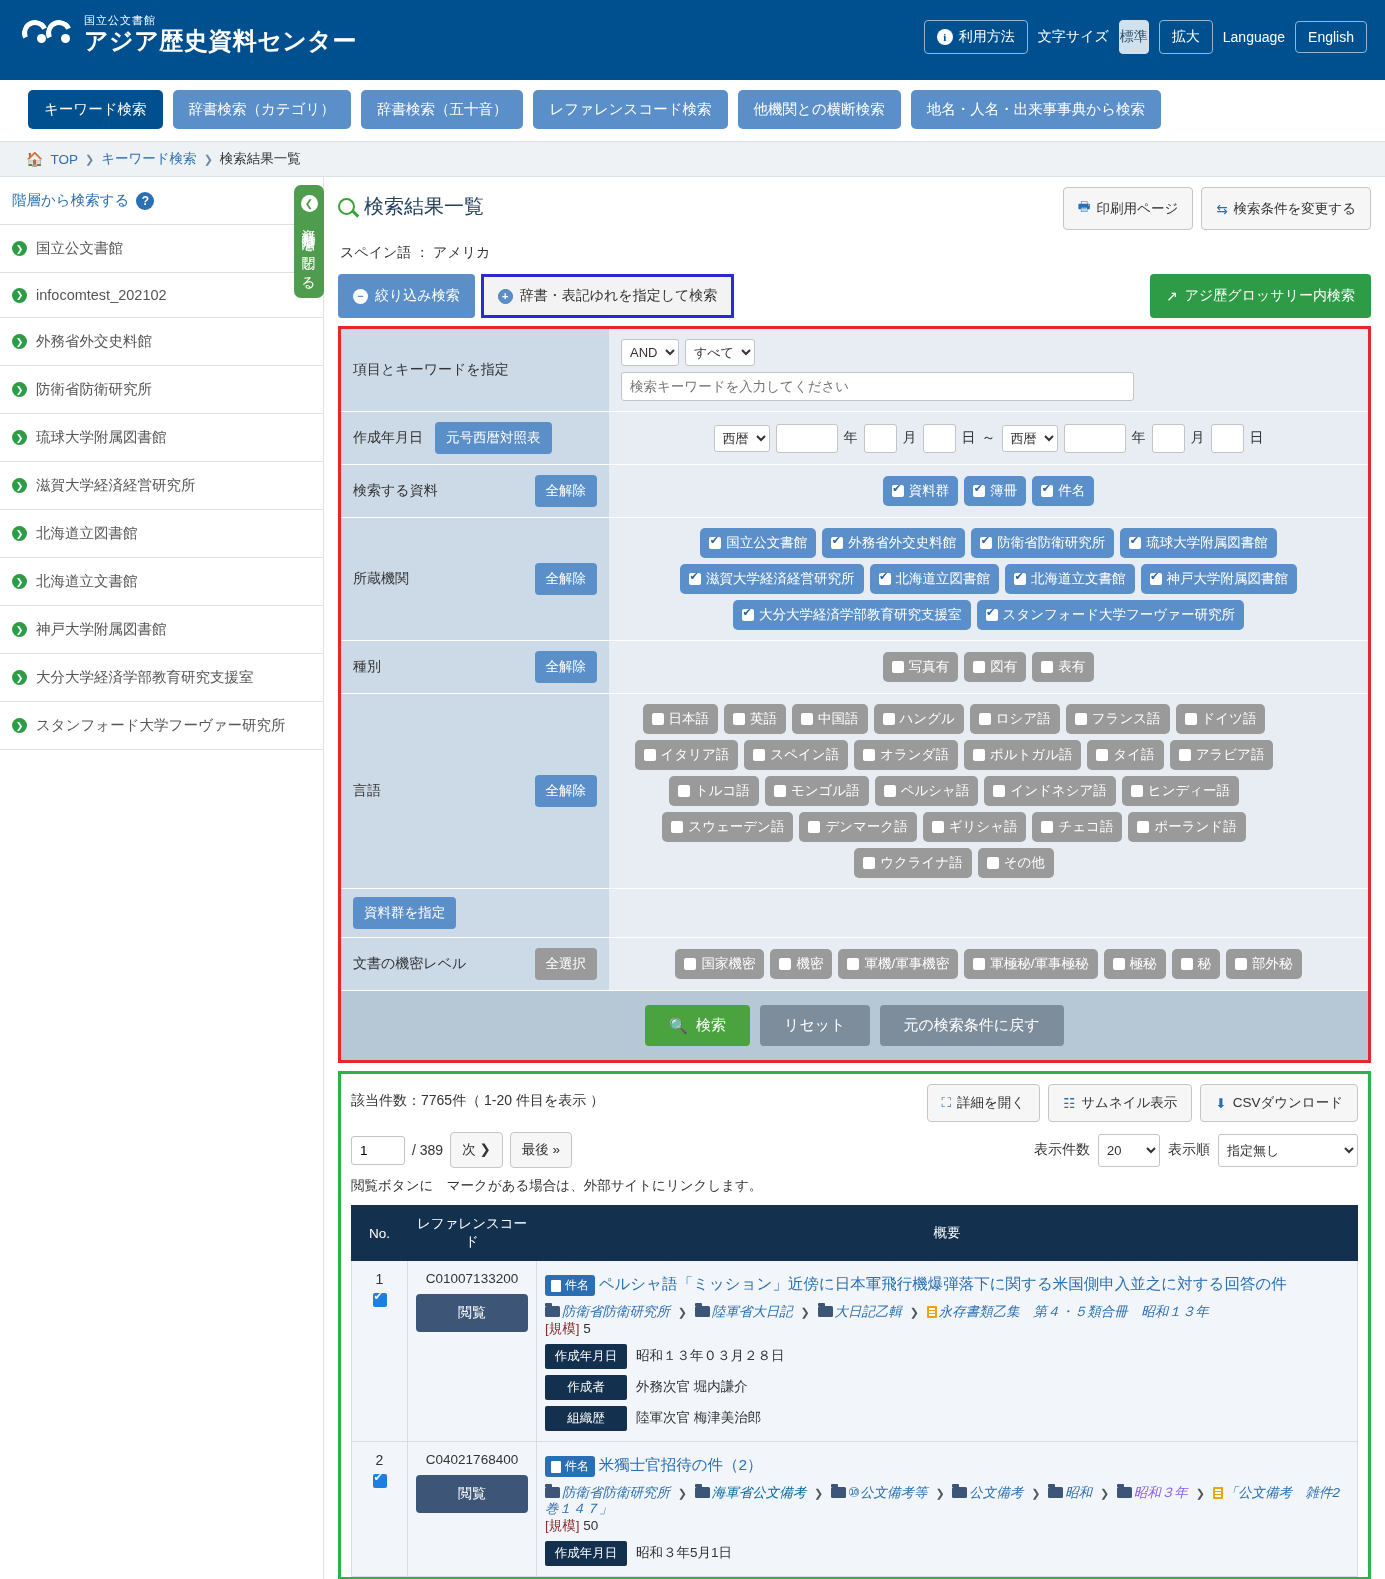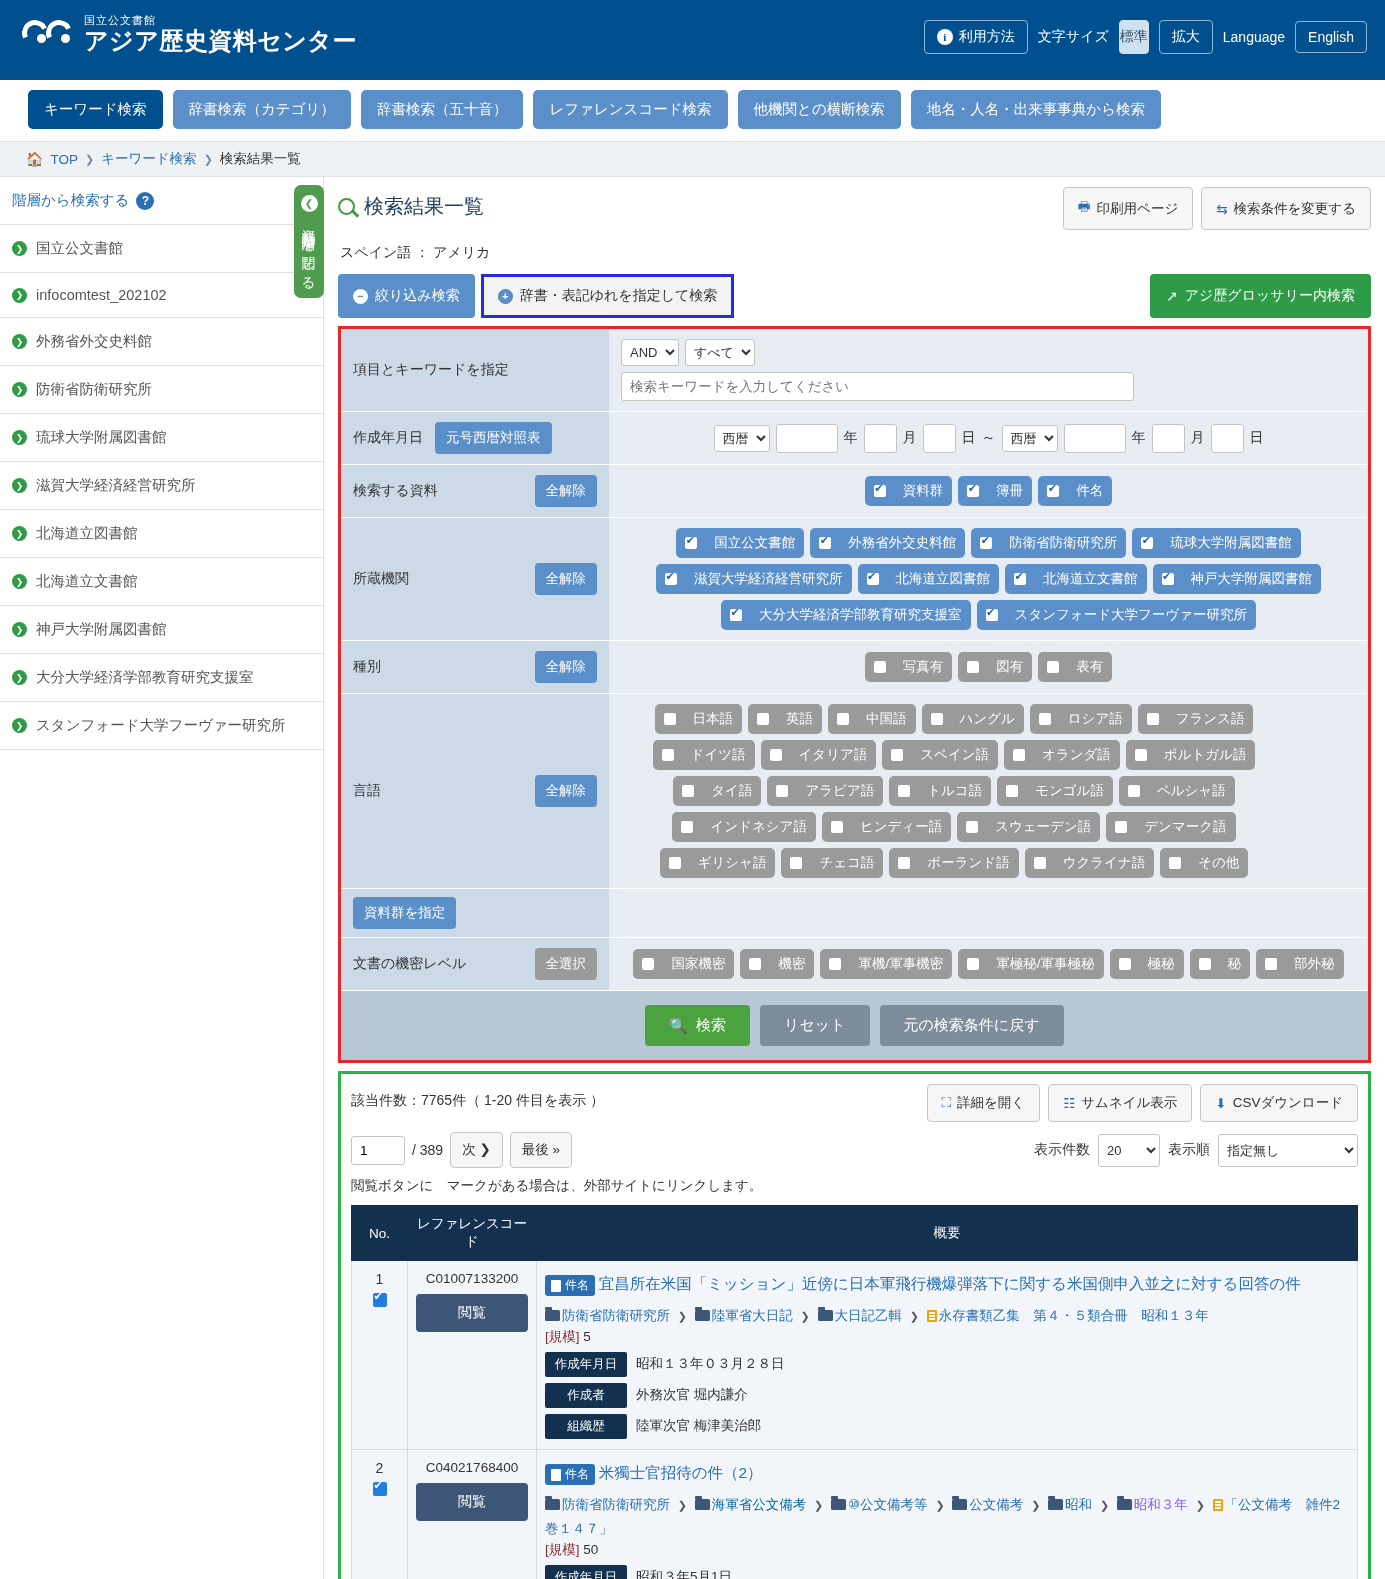--- a/index.html
+++ b/index.html
@@ -111,21 +111,21 @@
 
   select.sel { font-family:inherit; font-size:13px; padding:4px 4px; border:1px solid #c4c4c4;
                border-radius:3px; background:#fff; color:#333; }
   input.tbox { border:1px solid #c4c4c4; border-radius:3px; padding:6px 8px; font-size:13.5px;
                font-family:inherit; background:#fff; }
   .kw-input { width:513px; }
   .yr { width:62px; } .mo { width:33px; } .dy { width:33px; }
   .dlabel { font-size:14px; color:#333; }
 
   .chip { border-radius:5px; padding:6px 9px; font-size:13.5px; color:#fff; cursor:pointer;
-          display:inline-flex; align-items:center; gap:17px; white-space:nowrap; }
+          display:inline-flex; align-items:center; gap:5px; white-space:nowrap; }
   .chip.on { background:#5b8fc9; }
   .chip.off { background:#9a9a9a; }
   .cbx { width:12px; height:12px; background:#fff; border-radius:2px; display:inline-block;
          position:relative; flex:0 0 12px; }
   .chip.on .cbx:after { content:"\2714"; position:absolute; left:0.5px; top:-3px; font-size:11px; color:#30649c; }
 
   .submit-row { background:#b6c7d6; padding:14px; display:flex; justify-content:center; gap:10px; }
   .sbtn-green { background:#4ba33f; color:#fff; border:none; border-radius:4px; padding:11px 24px;
                 font-size:15px; cursor:pointer; display:flex; align-items:center; gap:8px; font-family:inherit;}
   .sbtn-grey { background:#7e8d9b; color:#fff; border:none; border-radius:4px; padding:11px 24px;
@@ -155,21 +155,21 @@
   .rowchk { width:14px; height:14px; background:#1f7fe0; border-radius:2px; display:inline-block;
             margin-top:6px; position:relative; }
   .rowchk:after { content:"\2714"; color:#fff; font-size:11px; position:absolute; left:1px; top:-3px; }
   .refcode { font-size:13.5px; color:#333; margin-bottom:8px; }
   .viewbtn { background:#3d5577; color:#fff; border-radius:4px; padding:10px 0; width:112px;
              margin:0 auto; font-size:14px; cursor:pointer; }
   .tagbox { background:#2a6fb3; color:#fff; font-size:12px; border-radius:3px; padding:2px 6px;
             display:inline-flex; align-items:center; gap:4px; vertical-align:middle; }
   .doc-ico { width:10px; height:12px; background:#fff; border-radius:1px; display:inline-block; }
   .title-link { color:#2a6fb3; font-size:15.5px; line-height:25px; }
-  .path { font-size:13.5px; line-height:24px; color:#2a6fb3; margin-top:8px; }
+  .path { font-size:13.5px; line-height:16px; color:#2a6fb3; margin-top:8px;font-style:italic; }
   .folder { display:inline-block; width:15px; height:11px; background:#3d5577; border-radius:1.5px;
             position:relative; vertical-align:-1px; margin-right:2px; }
   .folder:before { content:""; position:absolute; width:7px; height:3px; background:#3d5577;
                    border-radius:1px 1px 0 0; top:-3px; left:0; }
   .bookico { display:inline-block; width:10px; height:12px; background:#f0a30a; border-radius:1px;
              vertical-align:-2px; margin-right:2px; position:relative;}
   .bookico:after { content:""; position:absolute; left:2px; top:2px; width:6px; height:1.5px;
                    background:#fff; box-shadow:0 3px 0 #fff, 0 6px 0 #fff;}
   .psep { color:#555; font-size:11px; margin:0 4px; }
   .kibo { color:#8b2b2b; font-size:13.5px; }
@@ -678,21 +678,21 @@
             </td>
             <td class="col-ref">
               <div class="refcode">C01007133200</div>
               <div class="viewbtn">閲覧</div>
             </td>
             <td>
               <span class="tagbox">
                 <span class="doc-ico"></span>
                 <span>件名</span>
               </span>
-              <span class="title-link">宜昌所在米国「ミッション」近傍に日本軍飛行機爆弾落下に関する米国側申入並之に対する回答の件</span>
+              <span class="title-link">ペルシャ語「ミッション」近傍に日本軍飛行機爆弾落下に関する米国側申入並之に対する回答の件</span>
               <div class="path">
                 <span class="folder"></span><a href="#" style="color:#2a6fb3;text-decoration:none;">防衛省防衛研究所</a>
                 <span class="psep">❯</span>
                 <span class="folder"></span><a href="#" style="color:#2a6fb3;text-decoration:none;">陸軍省大日記</a>
                 <span class="psep">❯</span>
                 <span class="folder"></span><a href="#" style="color:#2a6fb3;text-decoration:none;">大日記乙輯</a>
                 <span class="psep">❯</span>
                 <span class="bookico"></span><a href="#" style="color:#2a6fb3;text-decoration:none;">永存書類乙集　第４・５類合冊　昭和１３年</a>
               </div>
               <div class="kibo">

